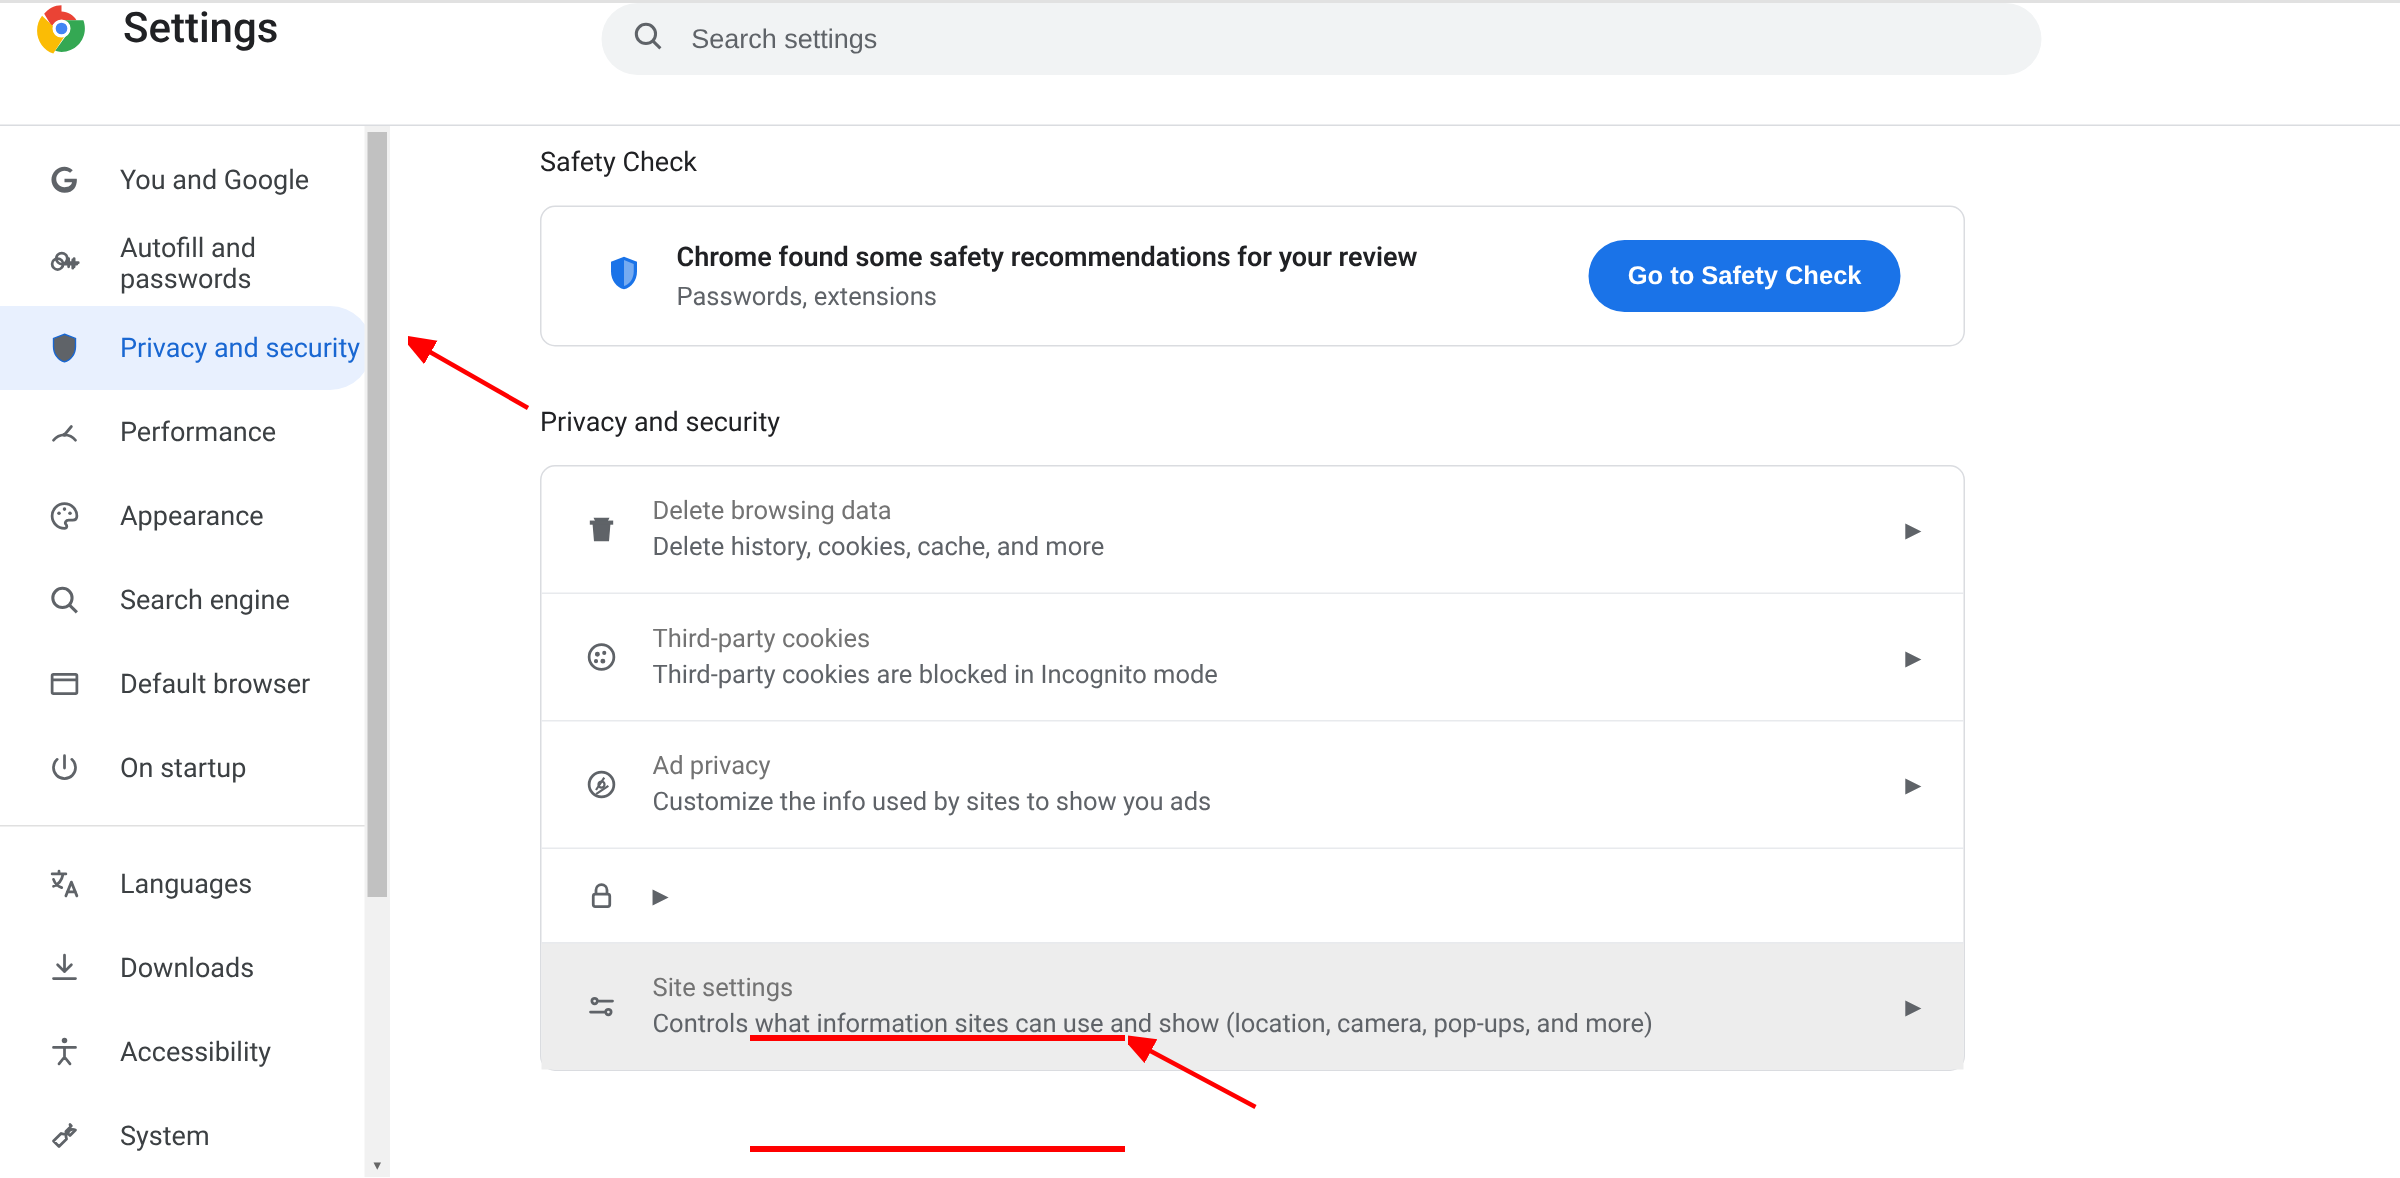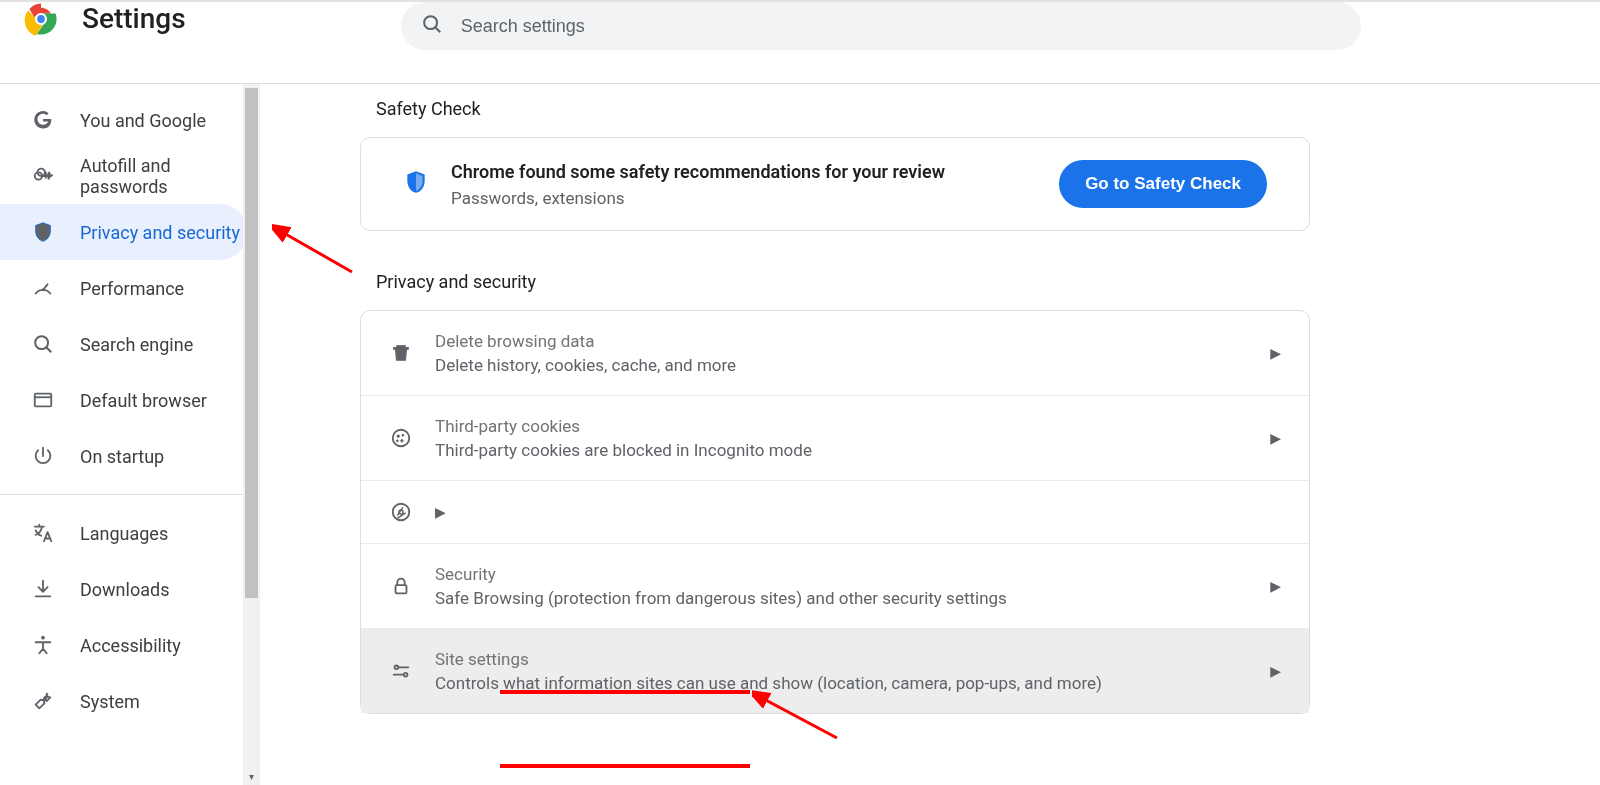--- a/index.html
+++ b/index.html
@@ -21,21 +21,21 @@
   .scrollbar-arrow { position:absolute; left:0; width:17px; height:17px; display:flex; align-items:center; justify-content:center; font-size:10px; color:#666; } 
   .scrollbar-arrow.down{ bottom:0;}
   .nav-item { display:flex; align-items:center; height:56px; padding:0 0 0 32px; gap:26px; font-size:18px; color:#3c4043; cursor:pointer; border-radius:0 28px 28px 0; margin-right:12px; }
   .nav-item.active { background:#e8f0fe; color:#1967d2; }
   .nav-item.active .nav-icon svg { fill:#1967d2; stroke:#1967d2; }
   .nav-icon { width:22px; height:22px; display:flex; align-items:center; justify-content:center; color:#5f6368; }
   .nav-sep { height:1px; background:#e0e0e0; margin:10px 0 10px 0; }
   
   .main { flex:1; overflow-y:auto; padding:0 40px 0 40px; position:relative; }
   .main-inner { max-width:950px; margin:0 auto 0 60px; }
-  .section-heading { font-size:18px; color:#202124; margin:14px 0 18px 16px; font-weight:400; }
+  .section-heading { font-size:18px; color:#202124; margin:14px 0 18px 0; font-weight:400; }
   .card { border:1px solid #dadce0; border-radius:10px; background:#fff; }
   .safety-card { display:flex; align-items:center; padding:22px 42px; gap:22px; }
   .safety-text { flex:1; }
   .safety-title { font-weight:600; font-size:18px; margin-bottom:6px; }
   .safety-sub { color:#5f6368; font-size:17px; }
   .primary-btn { background:#1a73e8; color:#fff; border:none; border-radius:24px; padding:14px 26px; font-size:17px; font-weight:700; cursor:pointer; }
   .row { display:flex; align-items:center; padding:20px 28px; gap:22px; cursor:pointer; border-top:1px solid #e8eaed; }
   .row:first-child { border-top:none; }
   .row.hover { background:#ededed; }
   .row-icon { width:24px; display:flex; justify-content:center; color:#5f6368; }
@@ -112,20 +112,28 @@
             <span class="nav-icon">
               <svg width="22" height="22">
                 <use href="#ic-speed"></use>
               </svg>
             </span>
             <span>Performance</span>
           </div>
           <div class="nav-item">
             <span class="nav-icon">
               <svg width="22" height="22">
+                <use href="#ic-palette"></use>
+              </svg>
+            </span>
+            <span>Appearance</span>
+          </div>
+          <div class="nav-item">
+            <span class="nav-icon">
+              <svg width="22" height="22">
                 <use href="#ic-search"></use>
               </svg>
             </span>
             <span>Search engine</span>
           </div>
           <div class="nav-item">
             <span class="nav-icon">
               <svg width="22" height="22">
                 <use href="#ic-browser"></use>
               </svg>
@@ -222,32 +230,32 @@
                 <div class="row-sub">Third-party cookies are blocked in Incognito mode</div>
               </div>
               <span class="row-arrow">▶</span>
             </div>
             <div class="row">
               <span class="row-icon">
                 <svg width="22" height="22" fill="#5f6368" stroke="#5f6368">
                   <use href="#ic-ad"></use>
                 </svg>
               </span>
+              <div class="row-text">
+                <div class="row-title">Ad privacy</div>
+                <div class="row-sub">Customize the info used by sites to show you ads</div>
+              </div>
               <span class="row-arrow">▶</span>
             </div>
             <div class="row">
               <span class="row-icon">
                 <svg width="22" height="22" fill="#5f6368" stroke="#5f6368">
                   <use href="#ic-lock"></use>
                 </svg>
               </span>
-              <div class="row-text">
-                <div class="row-title">Security</div>
-                <div class="row-sub">Safe Browsing (protection from dangerous sites) and other security settings</div>
-              </div>
               <span class="row-arrow">▶</span>
             </div>
             <div class="row hover">
               <span class="row-icon">
                 <svg width="22" height="22" fill="#5f6368" stroke="#5f6368">
                   <use href="#ic-sliders"></use>
                 </svg>
               </span>
               <div class="row-text">
                 <div class="row-title">Site settings</div>

